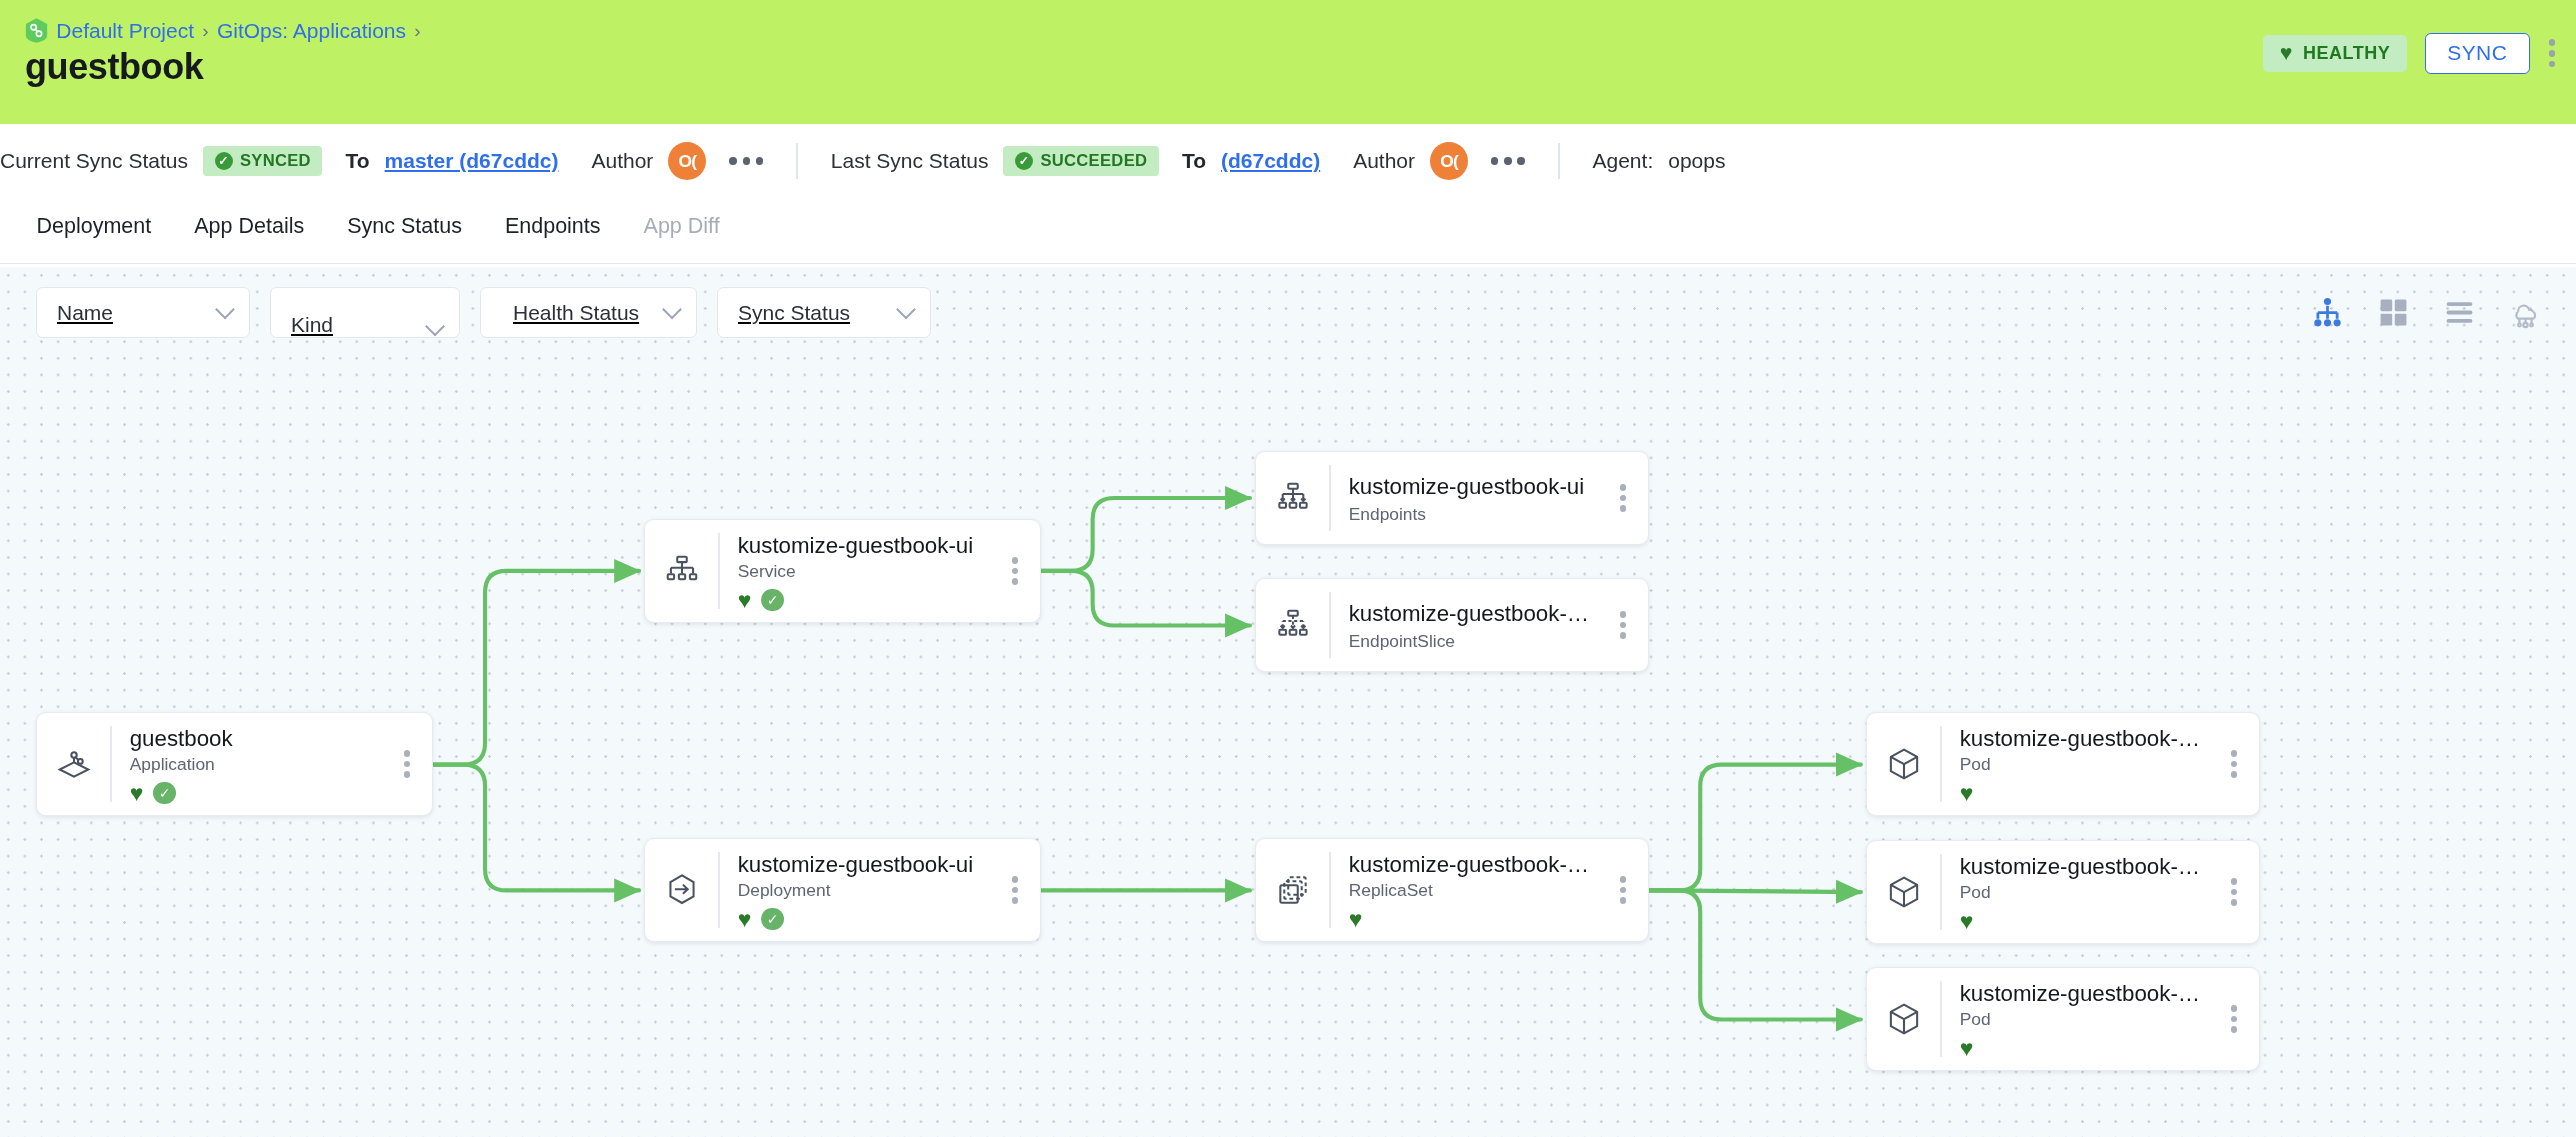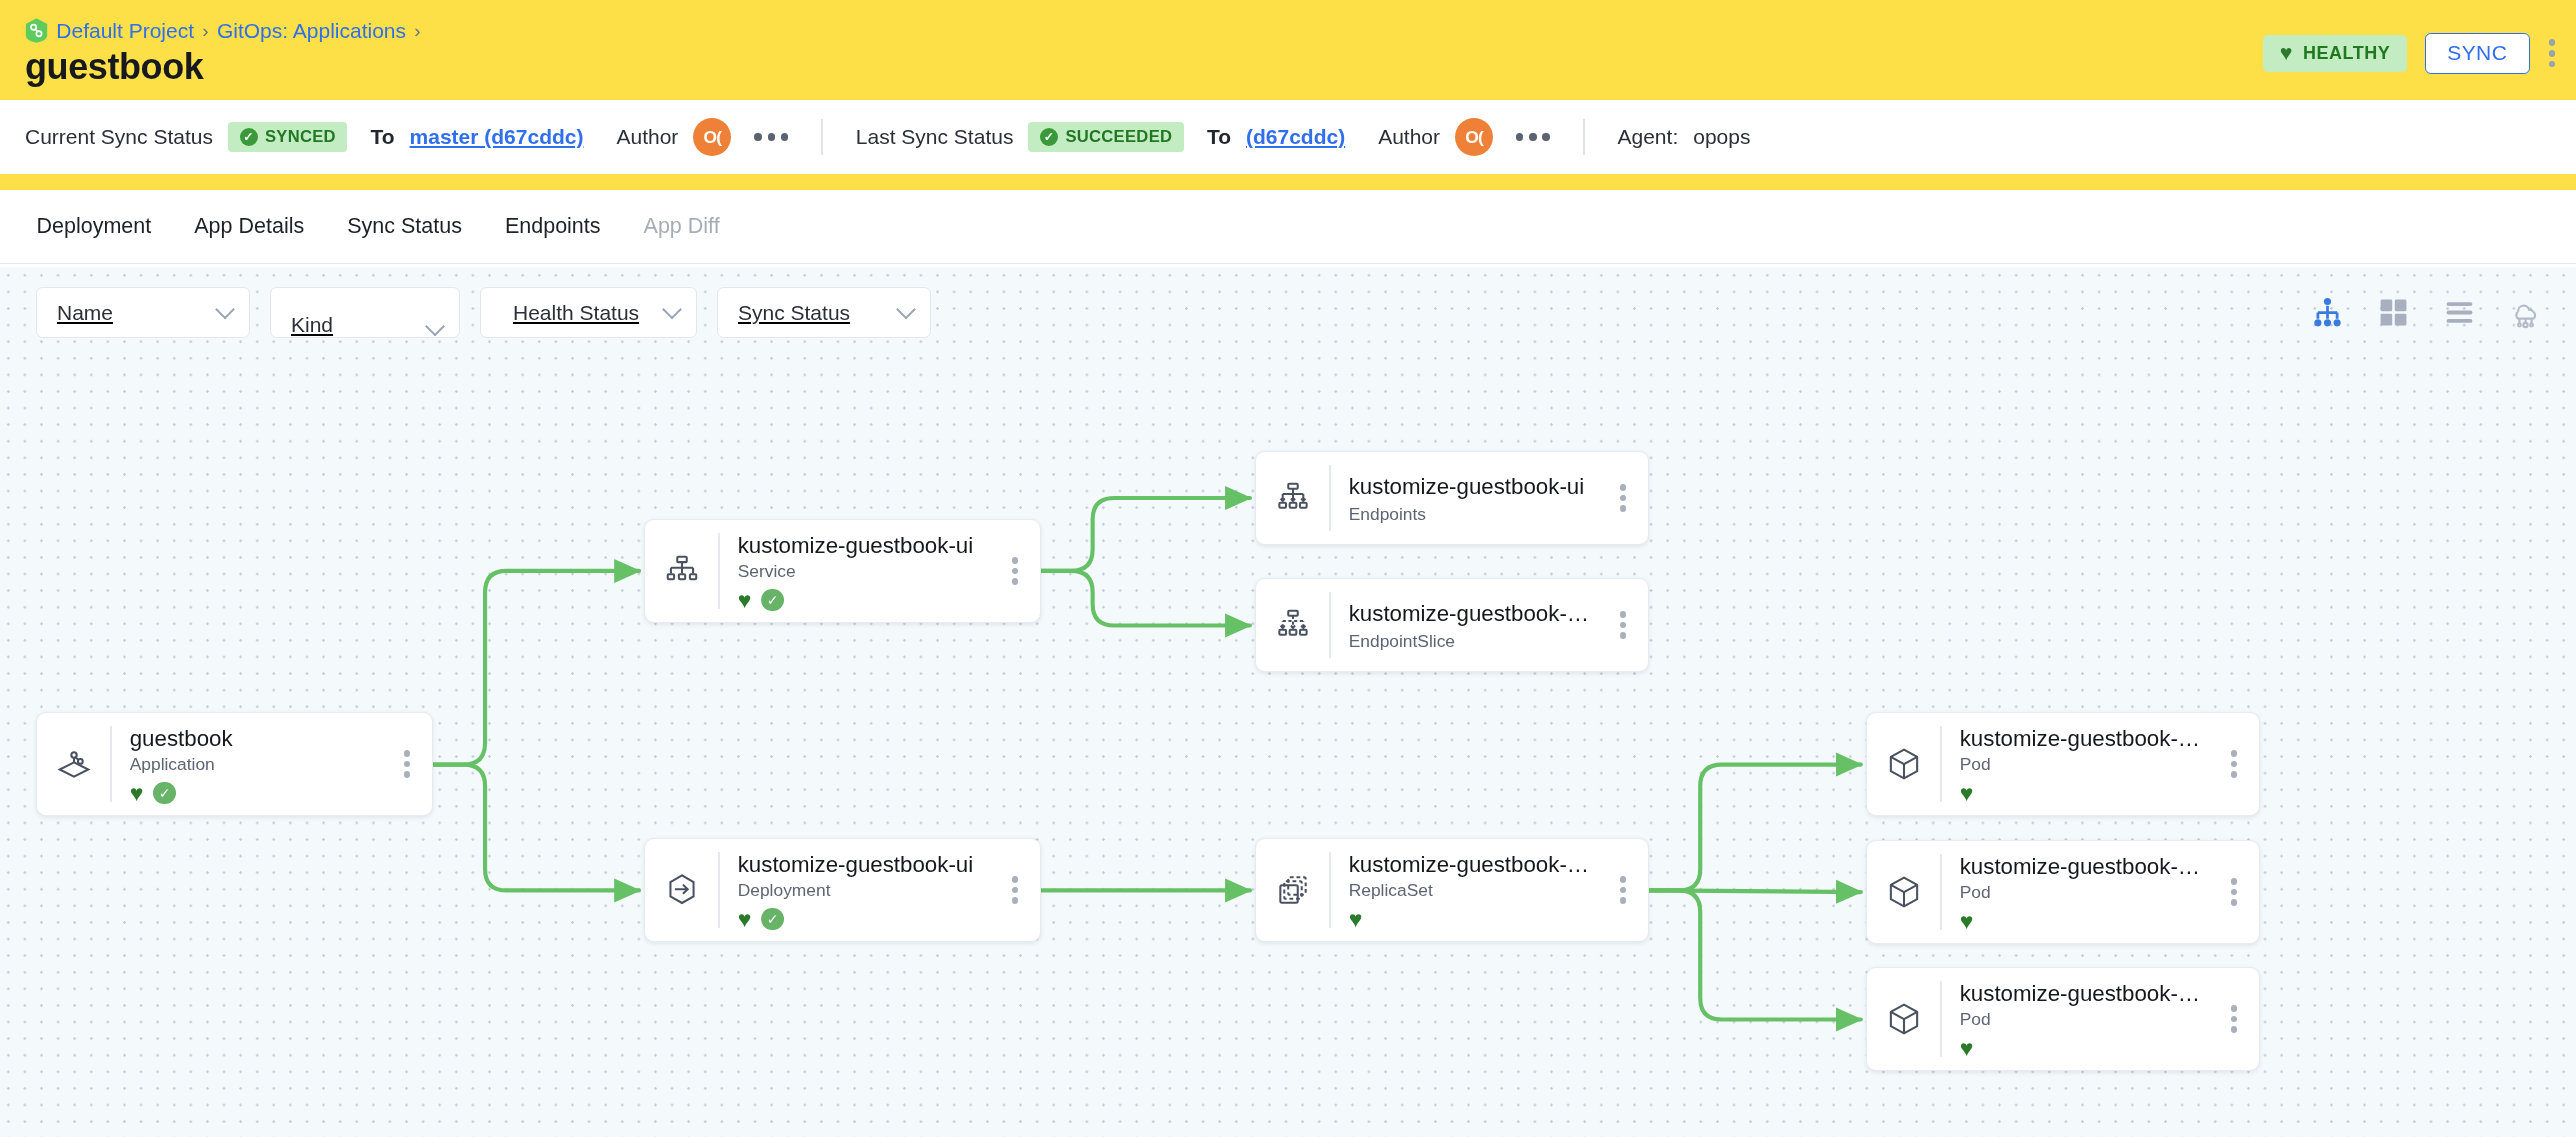--- a/index.html
+++ b/index.html
@@ -4,21 +4,21 @@
 <style>
   * { box-sizing: border-box; margin: 0; padding: 0; }
   html, body {
     width: 2576px; height: 1137px;
     font-family: "Liberation Sans", sans-serif;
     background: #ffffff;
     overflow: hidden;
   }
 
   
-  .topbar { position: relative; height: 190px; background:#fde047; }
+  .topbar { position: relative; height: 190px; background:#bef264; }
 
   .breadcrumb {
     position:absolute; left:25px; top:18px;
     display:flex; align-items:center; gap:8.3px;
     font-size:21px;
   }
   .bc-logo {
     width:23px; height:25px; position:relative; display:inline-block;
   }
   .bc-logo svg { display:block; }
@@ -45,22 +45,22 @@
     border-radius:5.8px; padding:7.4px 21.5px; font-size:21px; font-weight:500;
     letter-spacing:0.4px; cursor:pointer; font-family:"Liberation Sans", sans-serif;
   }
   .kebab-v {
     width:8.3px; display:flex; flex-direction:column; gap:4.1px; align-items:center; cursor:pointer;
   }
   .kebab-v i { width:6.6px; height:6.6px; border-radius:50%; background:#9aa2ae; display:block; }
 
   
   .statusbar {
-    position:absolute; left:0; top:100px; width:100%; height:74px;
-    display:flex; align-items:center; padding-left:25px; gap:0;
+    position:absolute; left:0; top:124px; width:100%; height:74px;
+    display:flex; align-items:center; gap:0;
     font-size:21px; color:#232730; background:#fff;
   }
   .st-label { color:#2b2f37; white-space:nowrap; }
   .chip-sync {
     background:#c3ecc3; color:#227722; border-radius:4.1px;
     padding:5px 11.6px; font-size:16.6px; font-weight:bold; letter-spacing:0.3px;
     display:flex; align-items:center; gap:7.4px; white-space:nowrap;
   }
   .chk-circle {
     width:18px; height:18px; border-radius:50%; background:#3a9a3a;

